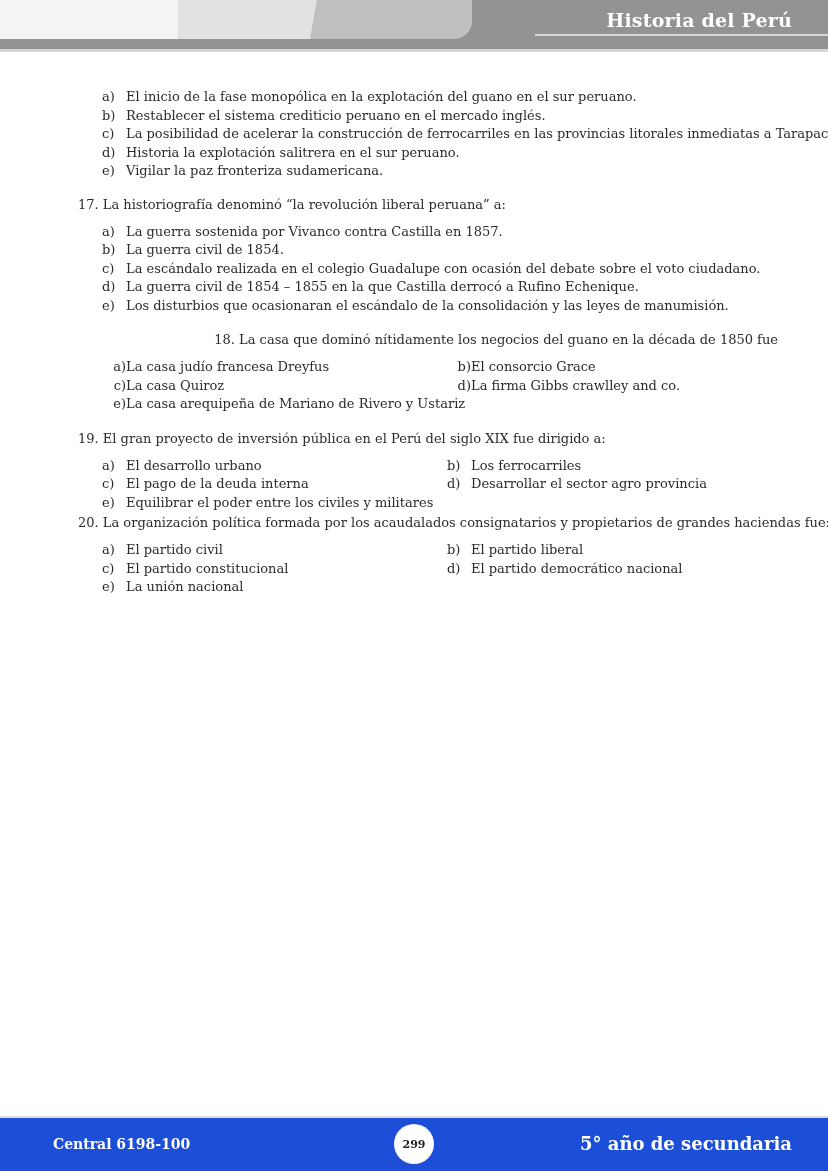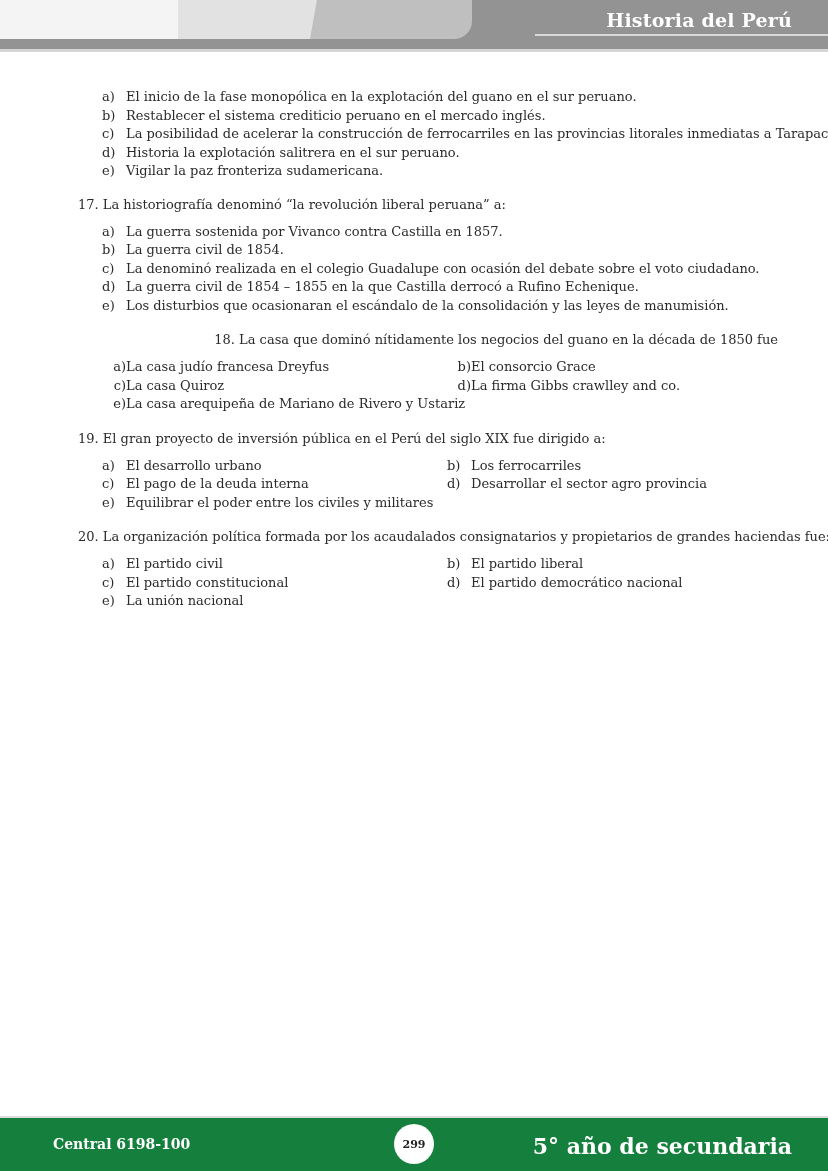--- a/index.html
+++ b/index.html
@@ -39,36 +39,36 @@
     .content { position: absolute; left: 78px; top: 88px; width: 700px; }
     .question { margin-bottom: 16px; }
     .q-stem { font-size: 13px; line-height: 18px; margin-bottom: 9px; white-space: nowrap; }
     .opts { margin-left: 24px; }
     .opt { font-size: 13px; line-height: 18.5px; display: flex; white-space: nowrap; }
     .opt .lbl { width: 24px; flex: none; }
     .grid2 { display: grid; grid-template-columns: 345px auto; }
     .question.q16 { margin-bottom: 15px; }
     .question.q17 { margin-bottom: 16px; }
     .question.q18 { margin-bottom: 16px; text-align: right; }
-    .question.q19 { margin-bottom: 16px; }
+    .question.q19 { margin-bottom: 2px; }
 
     
-    .footer { position: absolute; left: 0; top: 1118px; width: 828px; height: 53px; background: #15803d; }
+    .footer { position: absolute; left: 0; top: 1118px; width: 828px; height: 53px; background: #1d4ed8; }
     .footer-top { position: absolute; left: 0; top: 1116px; width: 828px; height: 2px; background: #dcdcdc; }
     .ft-left {
       position: absolute; left: 53px; top: 18px; font-weight: bold; font-size: 14px; color: #ffffff;
     }
     .ft-page {
       position: absolute; left: 394px; top: 6px; width: 40px; height: 40px; border-radius: 50%;
       background: radial-gradient(circle, #ffffff 60%, #eeeeee 85%, #bdbdbd 100%);
       display: flex; align-items: center; justify-content: center;
       font-weight: bold; font-size: 11px; color: #222;
     }
     .ft-right {
-      position: absolute; right: 36px; top: 15px; font-weight: bold; font-size: 22px; color: #ffffff;
+      position: absolute; right: 36px; top: 15px; font-weight: bold; font-size: 18px; color: #ffffff;
     }
   </style>
 </head>
 <body>
 
 <div class="header">
   <div class="hdr-band"></div>
   <div class="hdr-dark"></div>
   <div class="hdr-mid"></div>
   <div class="hdr-dark-skew"></div>
@@ -111,21 +111,21 @@
       <div class="opt">
           <span class="lbl">a)</span>
           <span>La guerra sostenida por Vivanco contra Castilla en 1857.</span>
         </div>
       <div class="opt">
           <span class="lbl">b)</span>
           <span>La guerra civil de 1854.</span>
         </div>
       <div class="opt">
           <span class="lbl">c)</span>
-          <span>La denominó realizada en el colegio Guadalupe con ocasión del debate sobre el voto ciudadano.</span>
+          <span>La escándalo realizada en el colegio Guadalupe con ocasión del debate sobre el voto ciudadano.</span>
         </div>
       <div class="opt">
           <span class="lbl">d)</span>
           <span>La guerra civil de 1854 – 1855 en la que Castilla derrocó a Rufino Echenique.</span>
         </div>
       <div class="opt">
           <span class="lbl">e)</span>
           <span>Los disturbios que ocasionaran el escándalo de la consolidación y las leyes de manumisión.</span>
         </div>
     </div>

